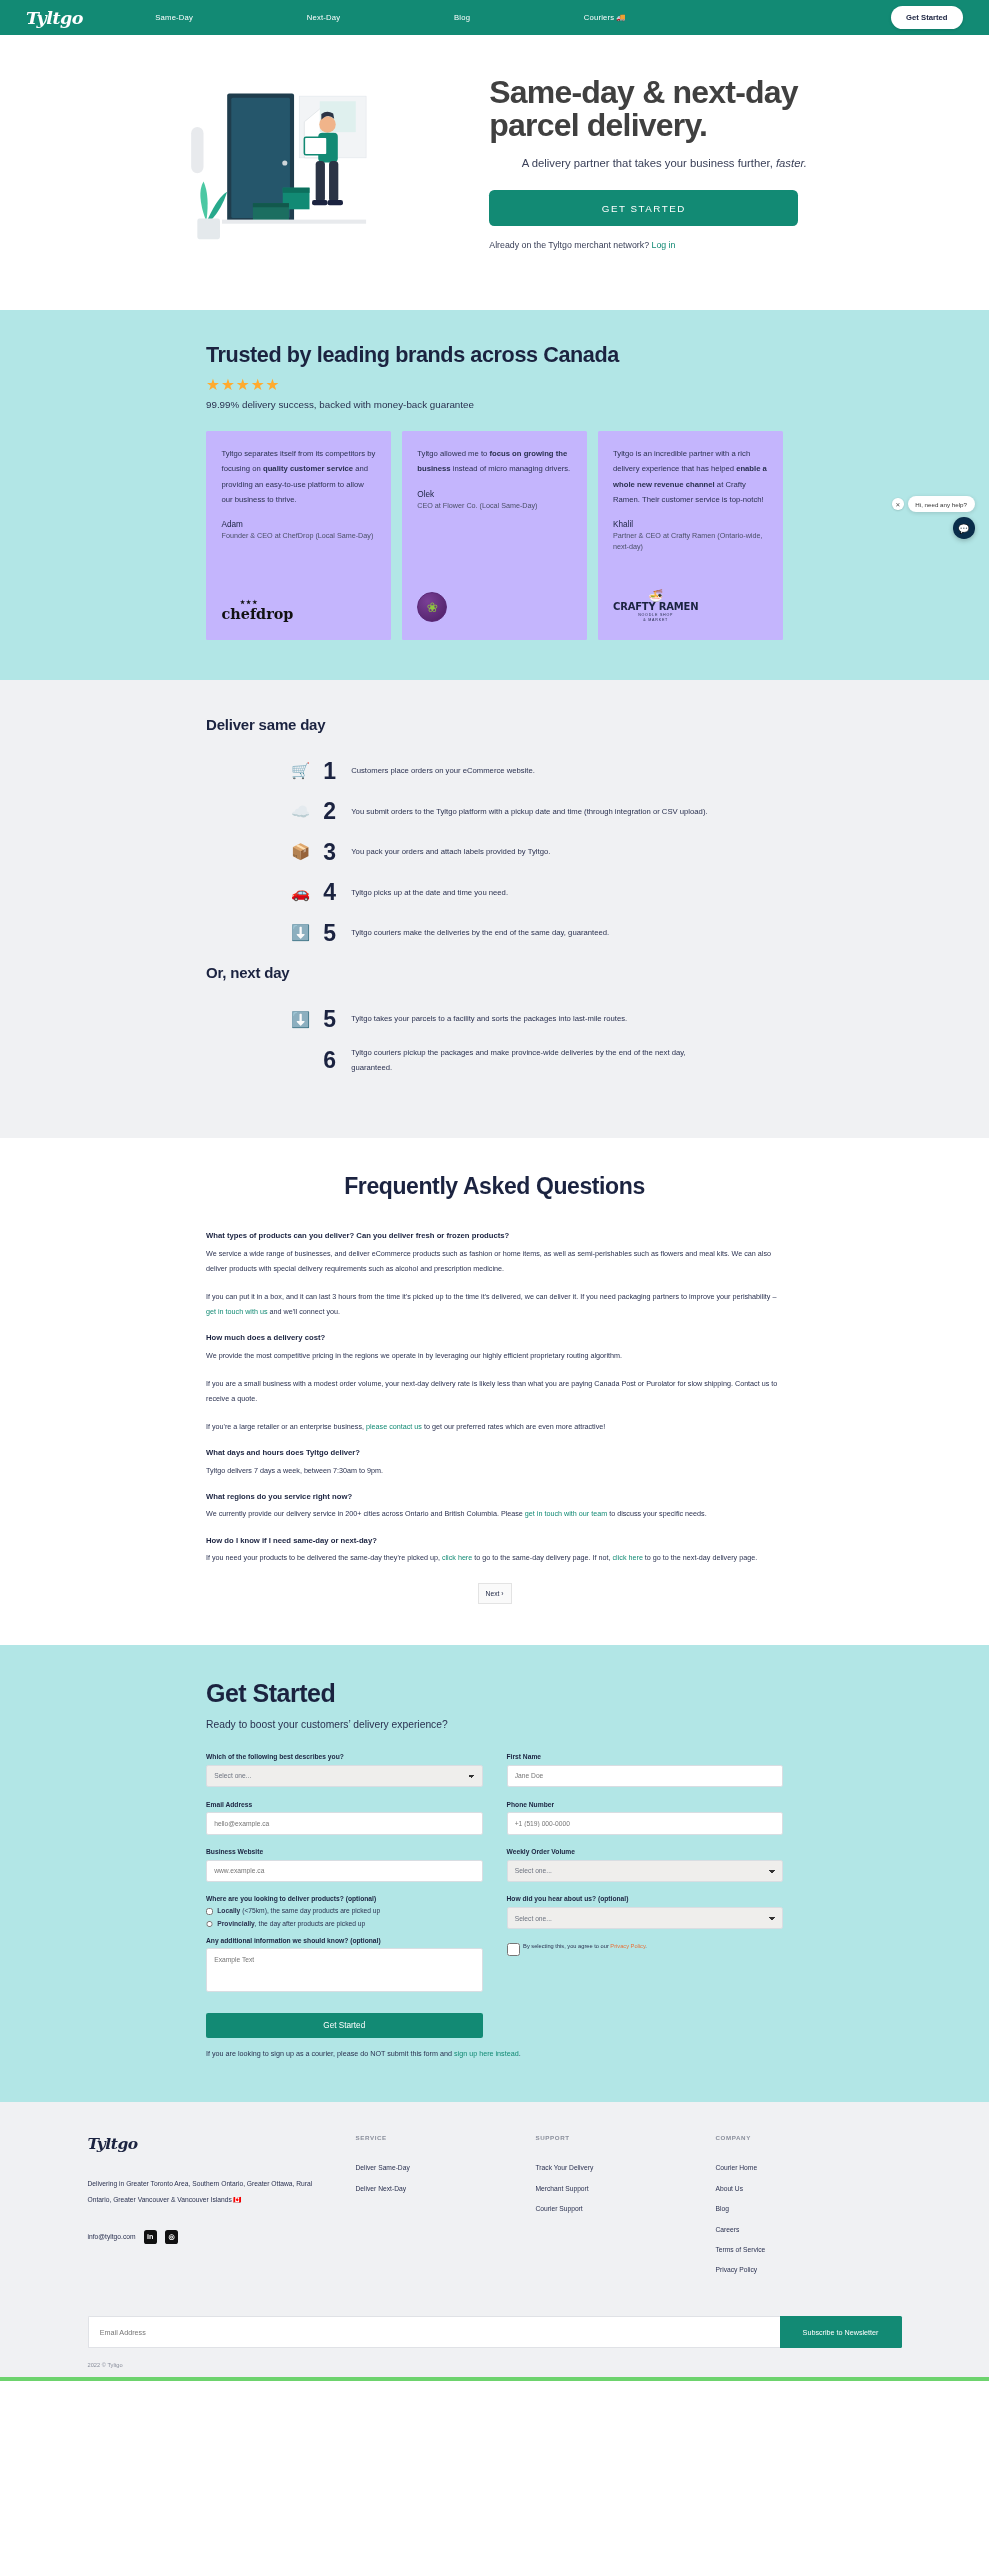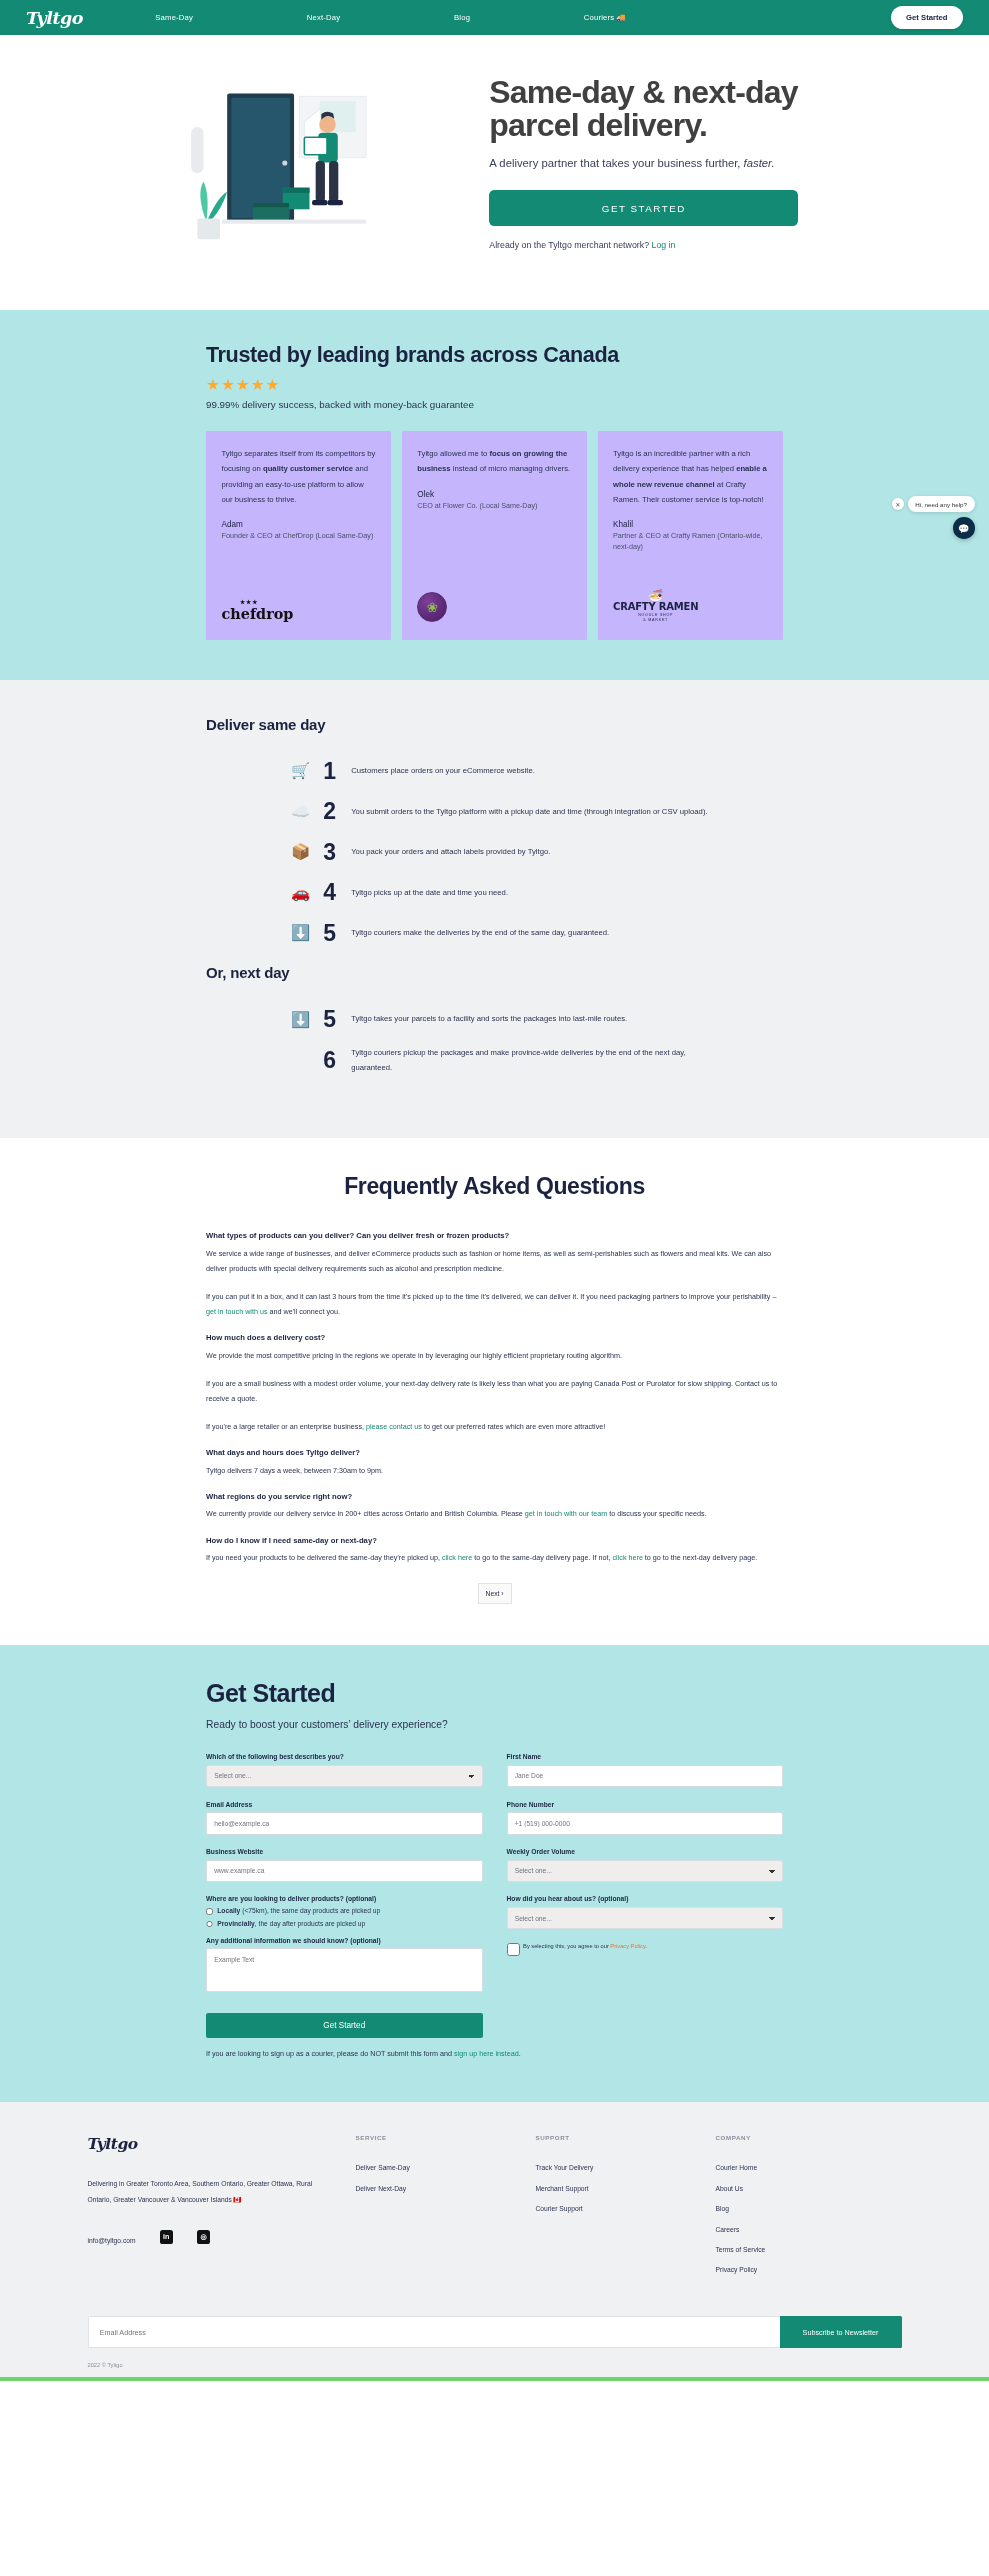--- a/index.html
+++ b/index.html
@@ -38,21 +38,21 @@
   .hero {
     background:#fff; display:flex; align-items:center; justify-content:center;
     padding:30px 0 49px; gap:20.6px;
   }
   .hero-art { width:319px; height:196px; position:relative; flex:none; }
   .hero-copy { width:350px; }
   .hero-h1 {
     font-size:32px; line-height:1.06; font-weight:bold; letter-spacing:-0.8px;
     color:#404040; margin-bottom:13.4px;
   }
-  .hero-sub { font-size:11.3px; color:#3a4058; margin-bottom:21.6px; }
+  .hero-sub { font-size:11.3px; color:#3a4058; margin-bottom:21.6px;text-align:center; }
   .hero-sub i { font-style:italic; }
   .hero-btn {
     display:block; width:309px; text-align:center; background:#128a74; color:#fff;
     font-size:9.8px; letter-spacing:1.5px; font-weight:500;
     padding:12.4px 0; border-radius:5.2px; margin-bottom:14.4px; border:none; cursor:pointer;
     font-family:"Liberation Sans", sans-serif;
   }
   .hero-login { font-size:8.8px; color:#3a4058; }
   .hero-login a { color:#128a74; }
 
@@ -159,21 +159,21 @@
   .gs-note { font-size:7.2px; color:#2a3150; margin-top:11.3px; }
   .gs-note a { color:#128a74; }
 
   
   .footer { background:#f0f1f3; padding:32px 0 0; }
   .f-wrap { width:866px; margin:0 auto; padding:0 26px; }
   .f-cols { display:flex; }
   .f-brand { width:268px; }
   .f-logo { font-family:"DejaVu Serif", serif; font-weight:bold; font-style:italic; font-size:15.5px; letter-spacing:-0.5px; margin-bottom:23px; }
   .f-addr { font-size:6.7px; line-height:2.3; color:#2a3150; max-width:227px; margin-bottom:23px; }
-  .f-contact { display:flex; align-items:flex-end; gap:24px; font-size:6.7px; color:#2a3150; }
+  .f-contact { display:flex; align-items:center; gap:8px; font-size:6.7px; color:#2a3150; }
   .f-soc { width:13.4px; height:13.4px; background:#111; color:#fff; border-radius:2.6px;
            display:flex; align-items:center; justify-content:center; font-size:7.2px; font-weight:bold; }
   .f-col { width:180px; }
   .f-head { font-size:6.2px; font-weight:bold; letter-spacing:0.6px; color:#8a8f9c; margin-bottom:23px; }
   .f-link { display:block; font-size:6.7px; color:#2a3150; margin-bottom:13.4px; }
   .f-news { display:flex; margin-top:29px; }
   .f-news input {
     flex:1; border:0.5px solid #e0e2e6; border-right:none; padding:10.8px 11.3px; font-size:7.2px;
     font-family:"Liberation Sans", sans-serif; color:#7a8090; background:#fff; border-radius:1.5px 0 0 1.5px;
   }

